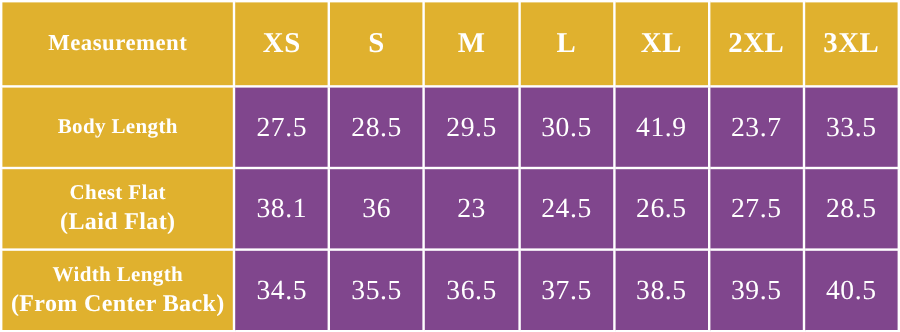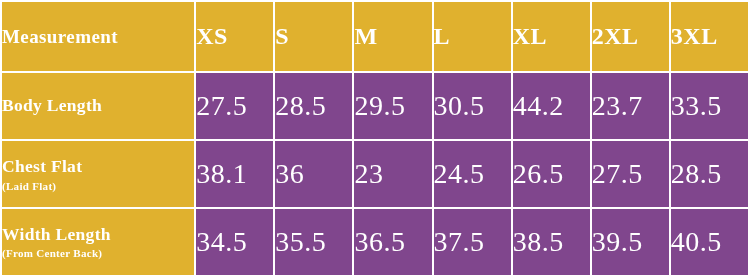--- a/index.html
+++ b/index.html
@@ -15,21 +15,21 @@
   }
   .size-chart {
     width: 750px;
     height: 277px;
     border-collapse: collapse;
     table-layout: fixed;
   }
   .size-chart td {
     padding: 0;
     margin: 0;
-    text-align: left;
+    text-align: center;
     vertical-align: middle;
     border: 2px solid #ffffff;
   }
   
   .hdr-label {
     background: #e0b12e;
     color: #ffffff;
     font-weight: bold;
     font-size: 19px;
     letter-spacing: 0.4px;
@@ -45,28 +45,28 @@
   .row-label {
     background: #e0b12e;
     color: #ffffff;
     font-weight: bold;
     font-size: 17.5px;
     line-height: 1.35;
     letter-spacing: 0.3px;
   }
   .row-label .sub {
     display: block;
-    font-size: 11px;
+    font-size: 20px;
     font-weight: bold;
   }
   
   .val {
     background: #80468d;
     color: #ffffff;
-    font-size: 28px;
+    font-size: 23px;
     font-weight: normal;
     letter-spacing: 0.5px;
   }
   
   col.c-label { width: 194px; }
   col.c-size  { width: 79px; }
   
   tr.r-head { height: 63px; }
   tr.r-body { height: 60px; }
 </style>
@@ -97,21 +97,21 @@
     </tr>
 
     <tr class="r-body">
       <td class="row-label">
         <span>Body Length</span>
       </td>
       <td class="val">27.5</td>
       <td class="val">28.5</td>
       <td class="val">29.5</td>
       <td class="val">30.5</td>
-      <td class="val">44.2</td>
+      <td class="val">41.9</td>
       <td class="val">23.7</td>
       <td class="val">33.5</td>
     </tr>
 
     <tr class="r-body">
       <td class="row-label">
         <span>Chest Flat</span>
         <span class="sub">(Laid Flat)</span>
       </td>
       <td class="val">38.1</td>

